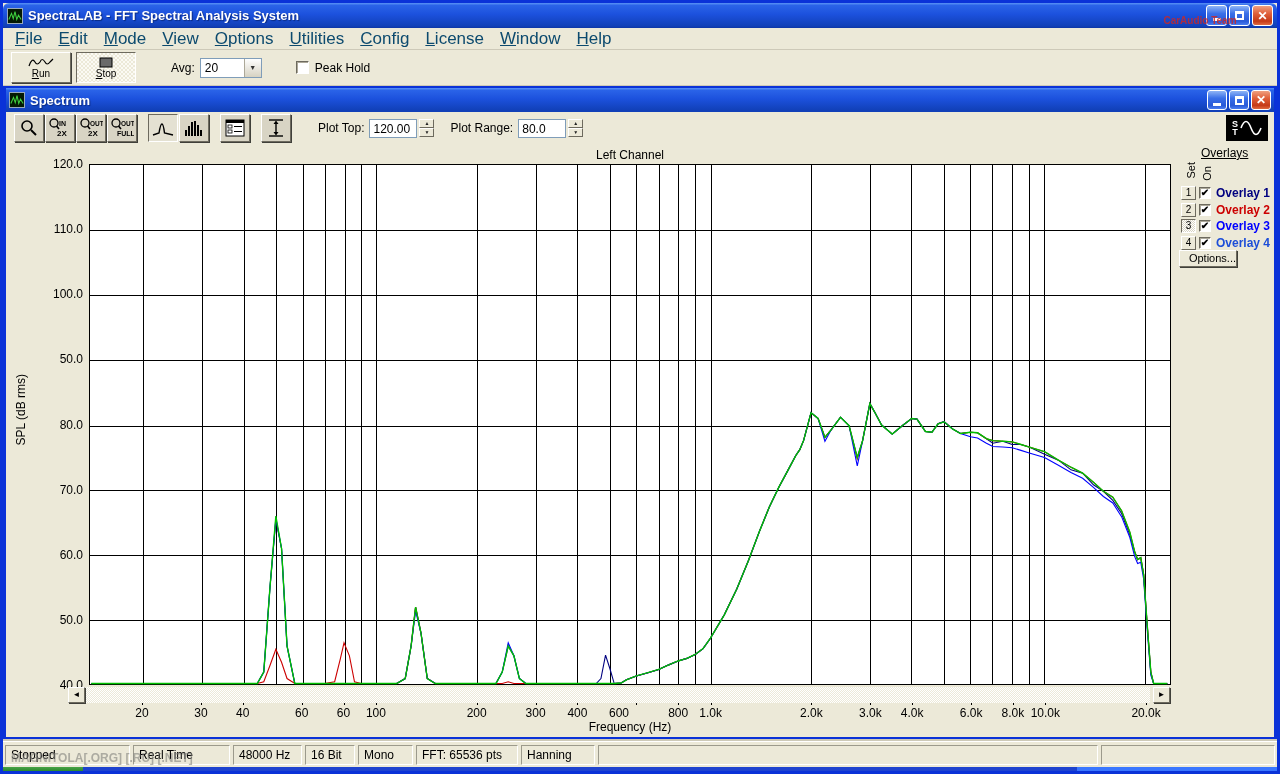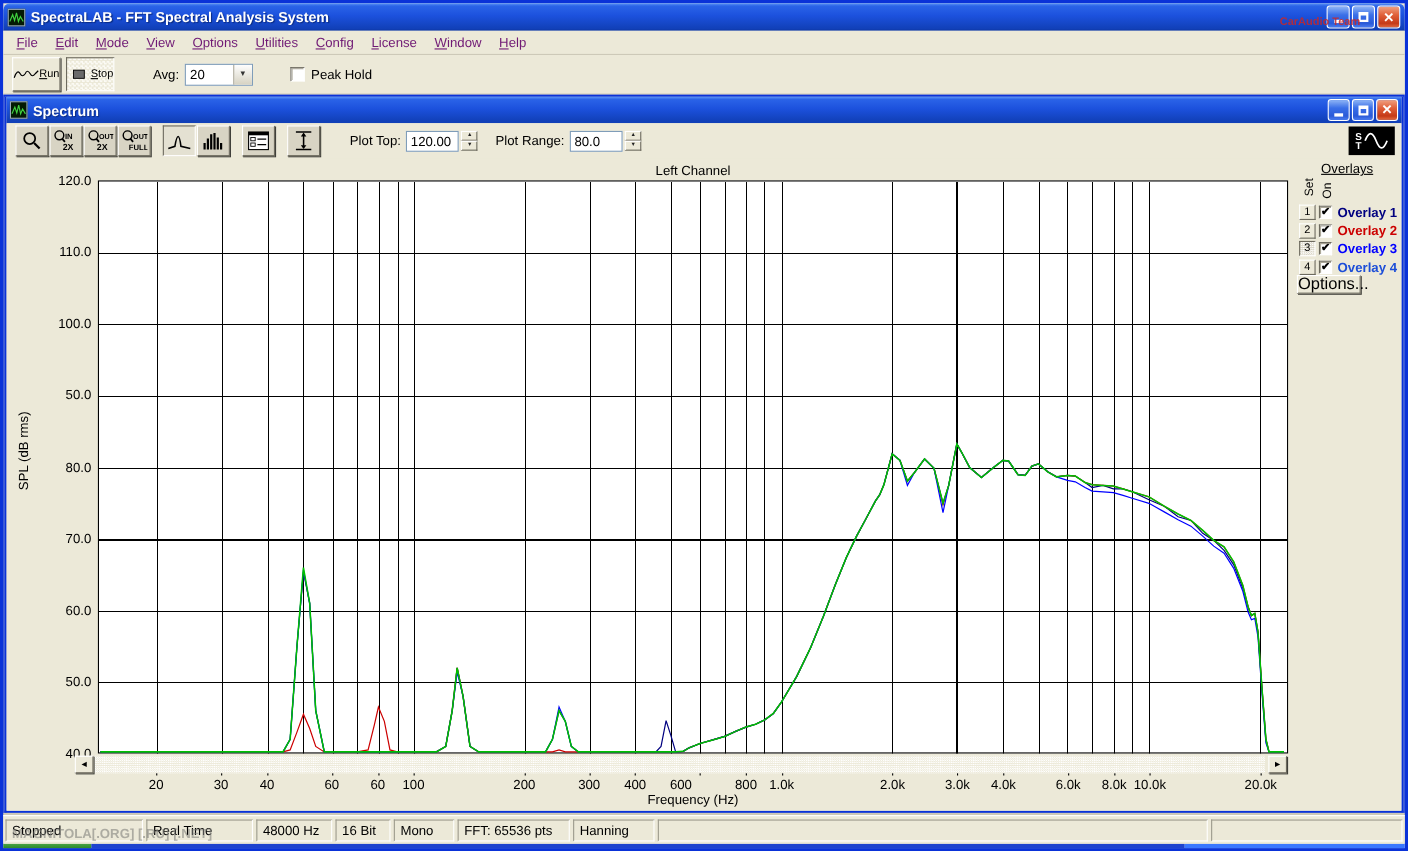--- a/index.html
+++ b/index.html
@@ -15,26 +15,26 @@
   .app-icon { width:16px; height:16px; background:#041a04; border:1px solid #9ab; display:inline-block; position:relative; flex:0 0 auto; }
   .app-icon svg { position:absolute; inset:0; }
   .winbtn { width:21px; height:21px; border-radius:3px; border:1px solid #fff; margin-left:2px; display:flex; align-items:center;
             justify-content:center; background:linear-gradient(180deg,#8eb4f5 0%,#3a6fe8 40%,#2a5ad8 80%,#4a7cf0 100%); flex:0 0 auto; }
   .winbtn.close { background:linear-gradient(180deg,#f0a080 0%,#e0603a 40%,#c53a18 80%,#e06a40 100%); }
   .glyph-min { width:8px; height:3px; background:#fff; margin-top:8px; }
   .glyph-max { width:9px; height:9px; border:2px solid #fff; border-top-width:3px; }
   .glyph-close { color:#fff; font-weight:bold; font-size:12px; line-height:1; }
 
   .menubar { height:22px; background:#ece9d8; border-bottom:1px solid #cdc9b8; display:flex; align-items:center; padding-left:4px; flex:0 0 auto; }
-  .menu-item { display:inline-block; padding:2px 8px; font-size:12px; color:#701a75; }
+  .menu-item { display:inline-block; padding:2px 8px; font-size:17px; color:#0c4a6e; }
   .menu-item::first-letter { text-decoration:underline; }
 
   .main-toolbar { height:36px; background:#ece9d8; display:flex; align-items:center; padding-left:8px; flex:0 0 auto; border-bottom:1px solid #cdc9b8; }
-  .tb-btn { width:44px; height:31px; background:#ece9d8; border:1px solid; border-color:#fff #6d6a5e #6d6a5e #fff;
-            box-shadow:1px 1px 0 #40403a; display:flex; flex-direction:row; align-items:center; justify-content:center; margin-right:5px; }
+  .tb-btn { width:60px; height:31px; background:#ece9d8; border:1px solid; border-color:#fff #6d6a5e #6d6a5e #fff;
+            box-shadow:1px 1px 0 #40403a; display:flex; flex-direction:column; align-items:center; justify-content:center; margin-right:5px; }
   .tb-btn .btn-label { font-size:10px; line-height:10px; }
   .tb-btn .btn-label::first-letter { text-decoration:underline; }
   .tb-btn.pressed { border-color:#6d6a5e #fff #fff #6d6a5e; box-shadow:none;
             background:repeating-conic-gradient(#fbfaf4 0% 25%, #ece9d8 0% 50%) 0 0/4px 4px; }
   .tb-label { font-size:12px; margin:0 5px 0 30px; }
   .combo { display:flex; border:1px solid #7f9db9; background:#fff; height:20px; width:62px; }
   .combo .combo-value { flex:1; padding:2px 4px; font-size:12px; }
   .combo .combo-btn { width:17px; background:linear-gradient(180deg,#fefefe,#d6d2c2); border-left:1px solid #aca899;
             display:flex; align-items:center; justify-content:center; font-size:7px; color:#333; }
   .checkbox { width:13px; height:13px; background:#fff; border:1px solid; border-color:#6d6a5e #fff #fff #6d6a5e;
@@ -87,21 +87,21 @@
   .ov-set, .ov-on { position:absolute; font-size:11px; writing-mode:vertical-rl; transform:rotate(180deg); }
   .ov-set { left:6px; top:16px; } .ov-on { left:22px; top:20px; }
   .ov-rows { position:absolute; top:39px; left:2px; }
   .ov-row { display:flex; align-items:center; height:16.5px; }
   .ov-num { width:15px; height:14px; background:#ece9d8; border:1px solid; border-color:#fff #6d6a5e #6d6a5e #fff;
             font-size:10px; line-height:12px; text-align:center; margin-right:3px; }
   .ov-num.pressed { border-color:#6d6a5e #fff #fff #6d6a5e; background:repeating-conic-gradient(#fff 0% 25%, #d8d4c4 0% 50%) 0 0/2px 2px; }
   .ov-row .checkbox { width:12px; height:12px; font-size:10px; color:#000; }
   .ov-label { font-size:12px; margin-left:5px; font-weight:bold; }
   .options-btn { position:absolute; top:104px; left:0; width:58px; height:17px; background:#ece9d8; border:1px solid;
-                 border-color:#fff #6d6a5e #6d6a5e #fff; box-shadow:1px 1px 0 #40403a; font-size:15px; text-align:right; line-height:15px; }
+                 border-color:#fff #6d6a5e #6d6a5e #fff; box-shadow:1px 1px 0 #40403a; font-size:11px; text-align:right; line-height:15px; }
 
   
   .statusbar { height:26px; background:#ece9d8; border-top:1px solid #fff; box-shadow:0 -2px 0 #cdc9b8; display:flex;
                align-items:stretch; padding:3px 2px 2px 2px; gap:3px; flex:0 0 auto; position:relative; }
   .status-seg { border:1px solid; border-color:#9c9a8c #fff #fff #9c9a8c; padding:2px 5px; font-size:12px; white-space:nowrap; overflow:hidden; }
   .status-seg.fill { flex:1; }
 
   .bottom-strip { height:4px; display:flex; flex:0 0 auto; }
   .bottom-strip .green { width:80px; background:linear-gradient(180deg,#49a349,#2c8a2c); }
   .bottom-strip .blue { flex:1; background:#1e43cf; }

